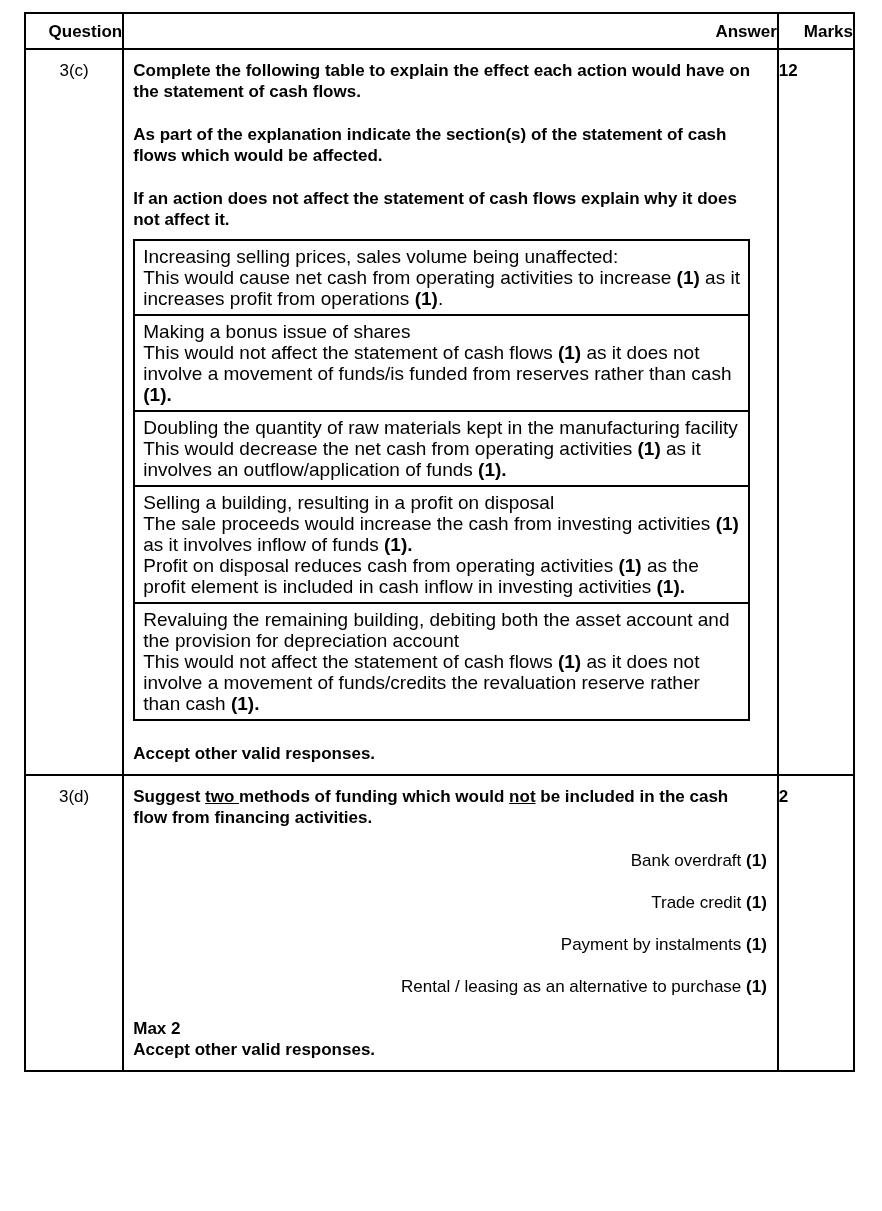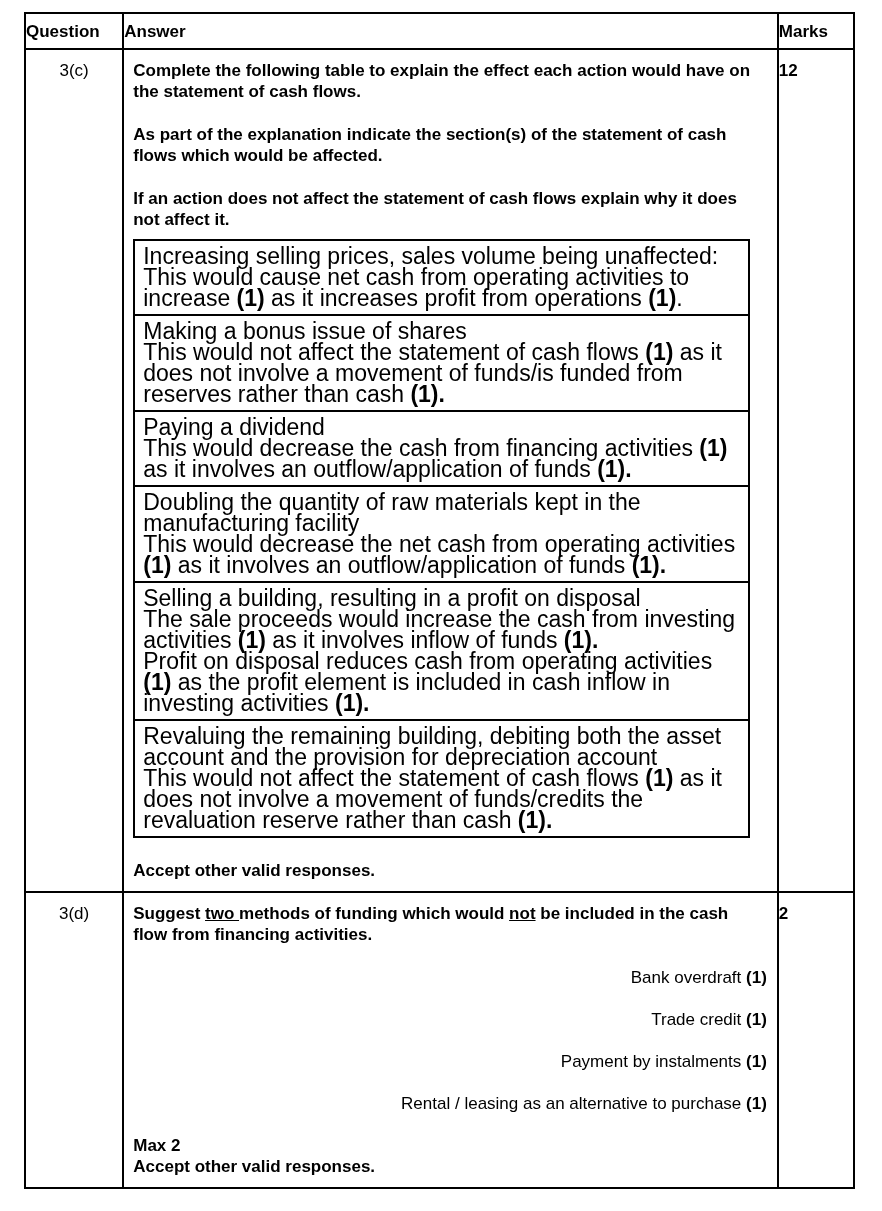--- a/index.html
+++ b/index.html
@@ -9,38 +9,38 @@
   }
   .ms-table {
     position: absolute; left: 24px; top: 12px; width: 831px;
     border-collapse: collapse; table-layout: fixed;
   }
   .ms-table th, .ms-table td {
     border: 2px solid #000; vertical-align: top; padding: 0;
   }
   .ms-table th {
     font-size: 17px; font-weight: bold; height: 33px; vertical-align: middle;
-    text-align: left; padding-top: 1px;
+    text-align: right; padding-top: 1px;
   }
   .col-q { width: 98px; }
   .col-a { width: 653px; }
   .col-m { width: 76px; }
   td.q-cell { text-align: center; font-size: 17px; padding-top: 11px; }
   td.m-cell { text-align: left; font-size: 17px; font-weight: bold; padding: 11px 9px 0 0; }
   td.a-cell { padding: 10px 10px 10px 9px; font-size: 17px; line-height: 21px; }
   .bold { font-weight: bold; }
   .para { margin: 0 0 22px 0; }
   .para.last { margin-bottom: 0; }
   .u { text-decoration: underline; }
   .inner {
     border-collapse: collapse; width: 617px; margin: 9px 0 22px 0;
   }
   .inner td {
     border: 2px solid #000 !important; padding: 5px 8px 5px 8px;
-    font-size: 23px; line-height: 21px; font-weight: normal;
+    font-size: 19px; line-height: 21px; font-weight: normal;
   }
   .line { display: block; }
   .list-item { margin: 0 0 21px 0; text-align: right; }
   .r3c { height: 636px; }
   .r3d { height: 288px; }
 </style>
 </head>
 <body>
 
 <table class="ms-table">
@@ -68,26 +68,20 @@
               <tr>
                 <td>
                   <span class="line">Increasing selling prices, sales volume being unaffected:</span>
                   <span class="line"><span>This would cause net cash from operating activities to increase </span><span class="bold">(1)</span><span> as it increases profit from operations </span><span class="bold">(1)</span><span>.</span></span>
                 </td>
               </tr>
               <tr>
                 <td>
                   <span class="line">Making a bonus issue of shares</span>
                   <span class="line"><span>This would not affect the statement of cash flows </span><span class="bold">(1)</span><span> as it does not involve a movement of funds/is funded from reserves rather than cash </span><span class="bold">(1).</span></span>
-                </td>
-              </tr>
-              <tr>
-                <td>
-                  <span class="line">Paying a dividend</span>
-                  <span class="line"><span>This would decrease the cash from financing activities </span><span class="bold">(1)</span><span> as it involves an outflow/application of funds </span><span class="bold">(1).</span></span>
                 </td>
               </tr>
               <tr>
                 <td>
                   <span class="line">Doubling the quantity of raw materials kept in the manufacturing facility</span>
                   <span class="line"><span>This would decrease the net cash from operating activities </span><span class="bold">(1)</span><span> as it involves an outflow/application of funds </span><span class="bold">(1).</span></span>
                 </td>
               </tr>
               <tr>
                 <td>

